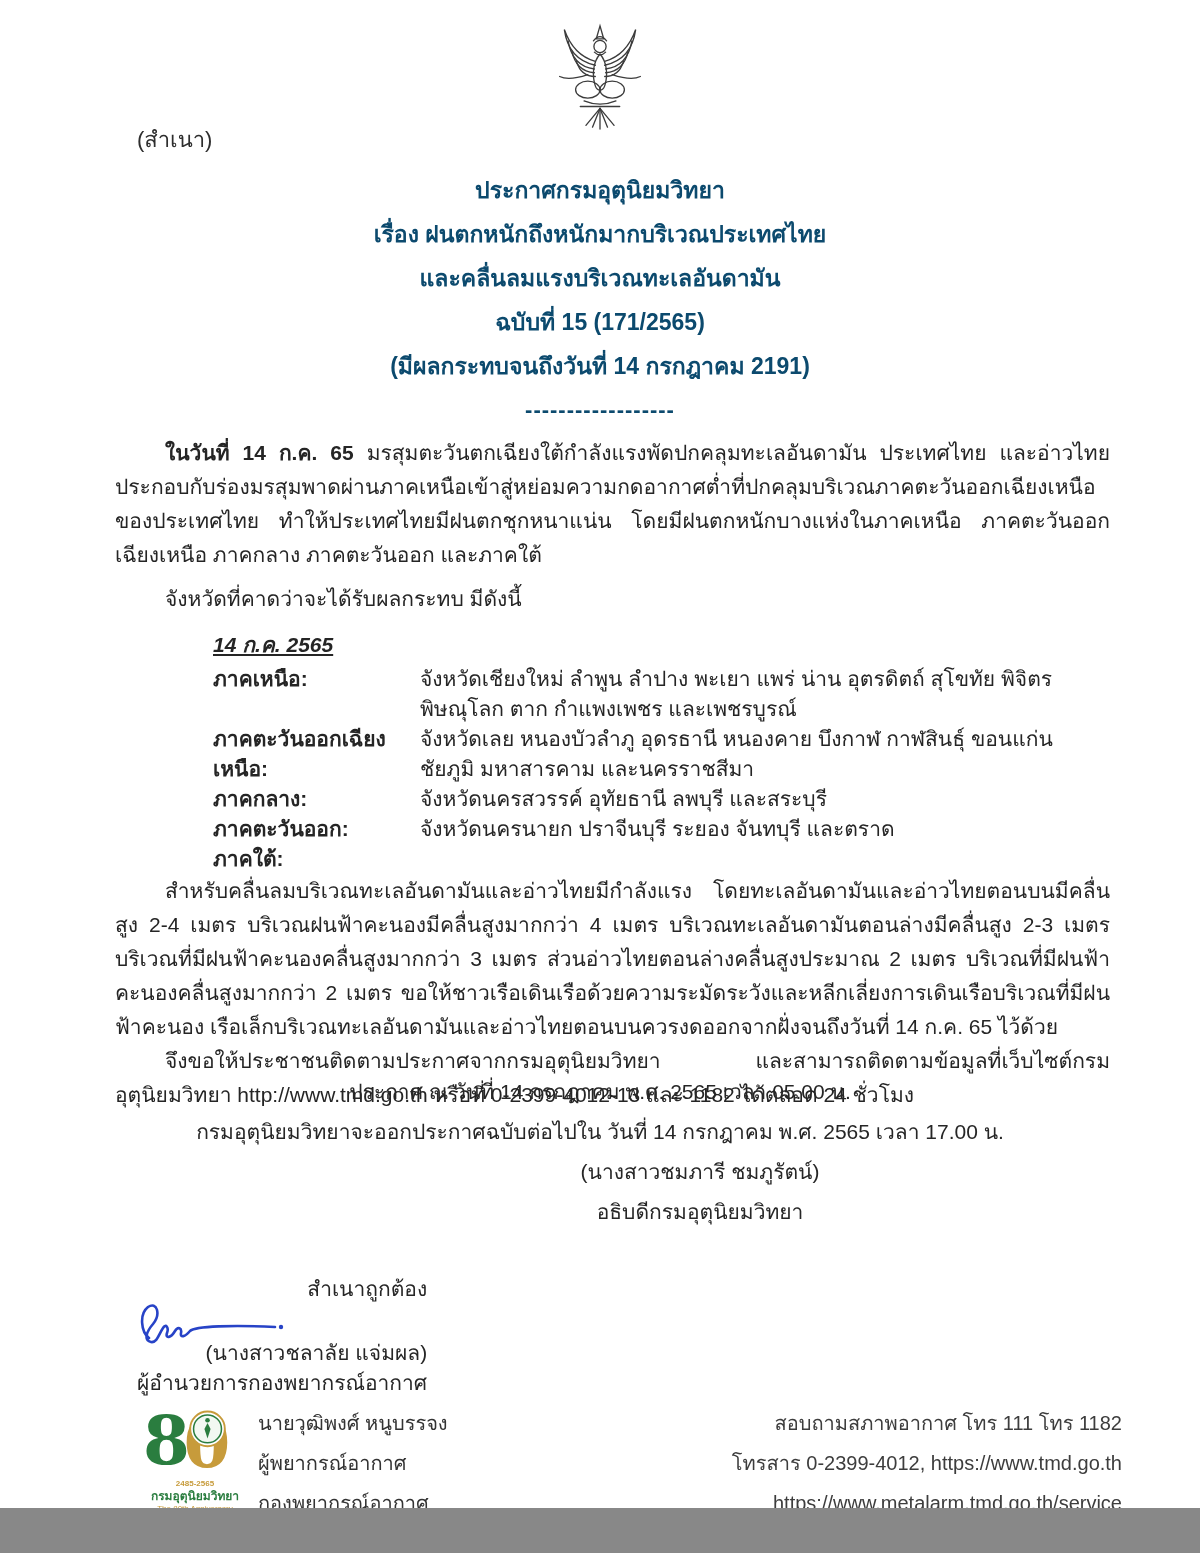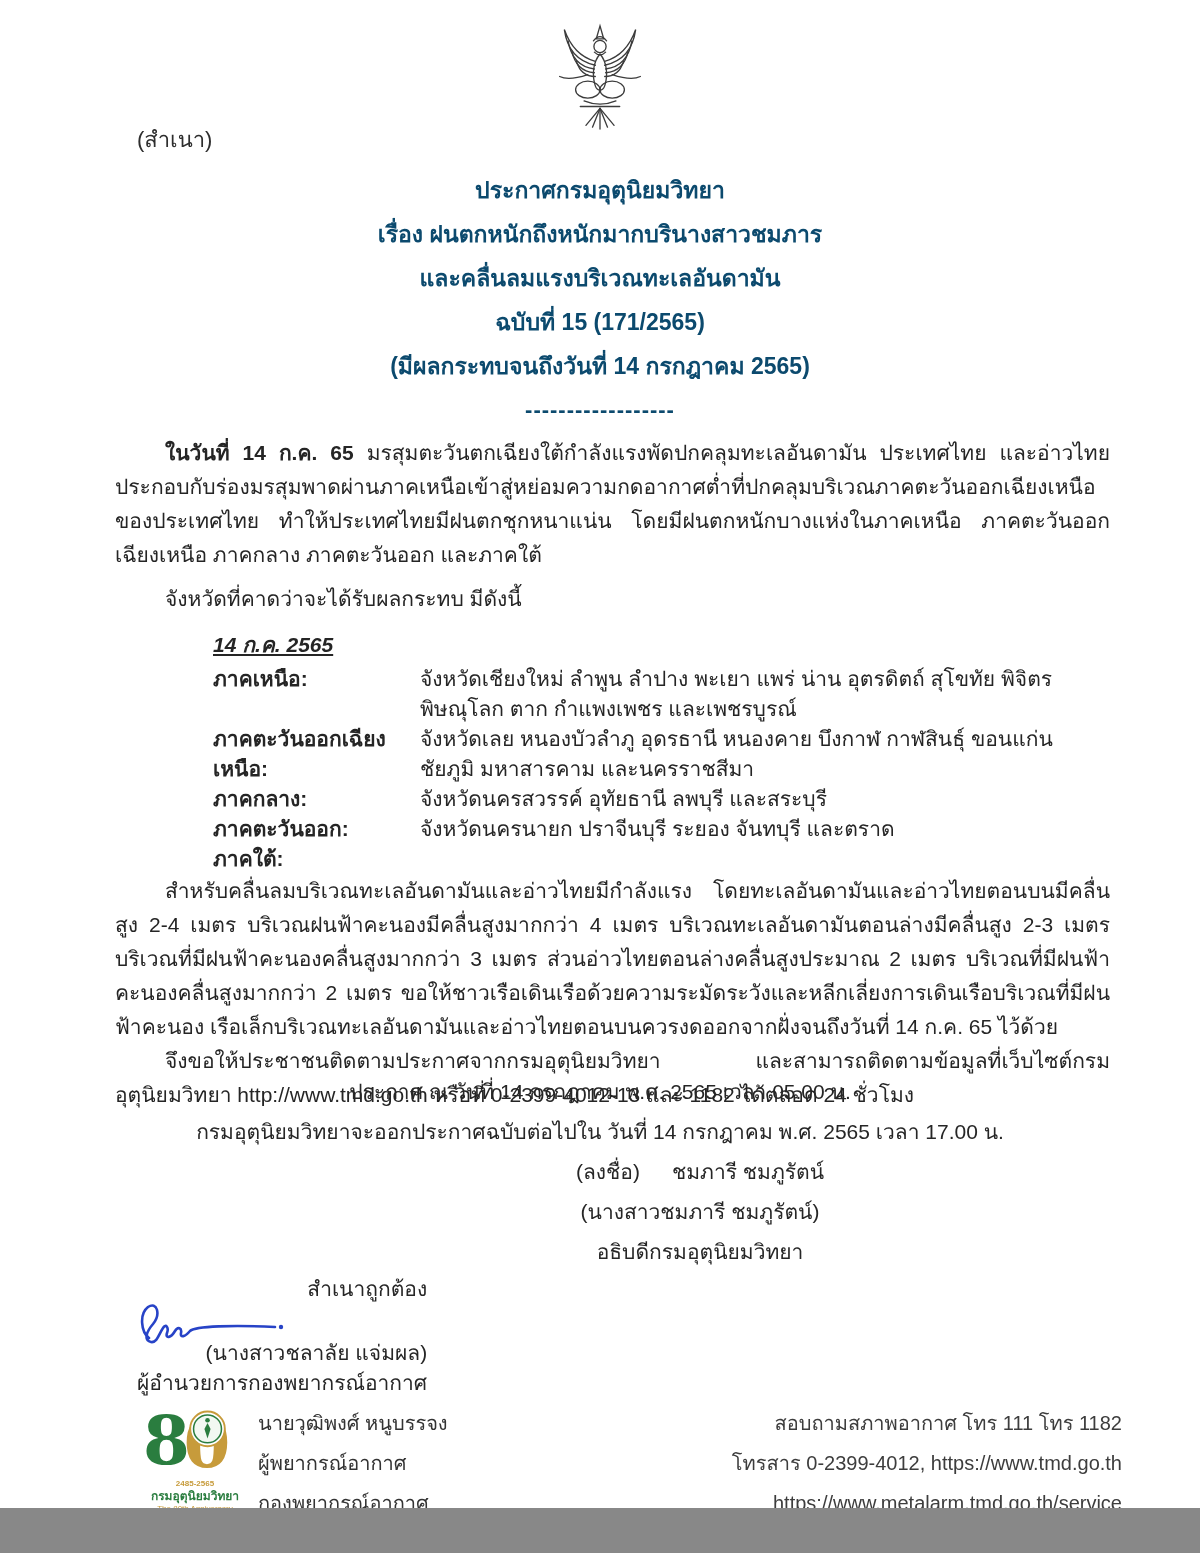--- a/index.html
+++ b/index.html
@@ -112,24 +112,24 @@
           <path d="M65 94 L57 114"></path>
           <path d="M65 94 L65 116"></path>
           <path d="M65 94 L73 114"></path>
           <path d="M65 94 L80 112"></path>
       </g>
     </svg>
   </div>
 
   <div class="title-block">
     <div>ประกาศกรมอุตุนิยมวิทยา</div>
-    <div>เรื่อง ฝนตกหนักถึงหนักมากบรินางสาวชมภาร</div>
+    <div>เรื่อง ฝนตกหนักถึงหนักมากบริเวณประเทศไทย</div>
     <div>และคลื่นลมแรงบริเวณทะเลอันดามัน</div>
     <div>ฉบับที่ 15 (171/2565)</div>
-    <div>(มีผลกระทบจนถึงวันที่ 14 กรกฎาคม 2565)</div>
+    <div>(มีผลกระทบจนถึงวันที่ 14 กรกฎาคม 2191)</div>
     <div class="divider-line">------------------</div>
   </div>
 
   <div class="content">
     <p class="para"><b>ในวันที่ 14 ก.ค. 65</b><span> มรสุมตะวันตกเฉียงใต้กำลังแรงพัดปกคลุมทะเลอันดามัน ประเทศไทย และอ่าวไทย ประกอบกับร่องมรสุมพาดผ่านภาคเหนือเข้าสู่หย่อมความกดอากาศต่ำที่ปกคลุมบริเวณภาคตะวันออกเฉียงเหนือของประเทศไทย ทำให้ประเทศไทยมีฝนตกชุกหนาแน่น โดยมีฝนตกหนักบางแห่งในภาคเหนือ ภาคตะวันออกเฉียงเหนือ ภาคกลาง ภาคตะวันออก และภาคใต้</span></p>
 
     <p class="impact-intro">จังหวัดที่คาดว่าจะได้รับผลกระทบ มีดังนี้</p>
 
     <div class="impact-date">14 ก.ค. 2565</div>
 
@@ -158,23 +158,20 @@
     <p class="para para-waves">สำหรับคลื่นลมบริเวณทะเลอันดามันและอ่าวไทยมีกำลังแรง โดยทะเลอันดามันและอ่าวไทยตอนบนมีคลื่นสูง 2-4 เมตร บริเวณฝนฟ้าคะนองมีคลื่นสูงมากกว่า 4 เมตร บริเวณทะเลอันดามันตอนล่างมีคลื่นสูง 2-3 เมตร บริเวณที่มีฝนฟ้าคะนองคลื่นสูงมากกว่า 3 เมตร ส่วนอ่าวไทยตอนล่างคลื่นสูงประมาณ 2 เมตร บริเวณที่มีฝนฟ้าคะนองคลื่นสูงมากกว่า 2 เมตร ขอให้ชาวเรือเดินเรือด้วยความระมัดระวังและหลีกเลี่ยงการเดินเรือบริเวณที่มีฝนฟ้าคะนอง เรือเล็กบริเวณทะเลอันดามันและอ่าวไทยตอนบนควรงดออกจากฝั่งจนถึงวันที่ 14 ก.ค. 65 ไว้ด้วย</p>
     <p class="para">จึงขอให้ประชาชนติดตามประกาศจากกรมอุตุนิยมวิทยา และสามารถติดตามข้อมูลที่เว็บไซต์กรมอุตุนิยมวิทยา http://www.tmd.go.th หรือที่ 0-2399-4012-13 และ 1182 ได้ตลอด 24 ชั่วโมง</p>
   </div>
 
   <div class="issued-block">
     <div>ประกาศ ณ วันที่ 14 กรกฎาคม พ.ศ. 2565 เวลา 05.00 น.</div>
     <div>กรมอุตุนิยมวิทยาจะออกประกาศฉบับต่อไปใน วันที่ 14 กรกฎาคม พ.ศ. 2565 เวลา 17.00 น.</div>
   </div>
 
   <div class="sign-block">
-    <div class="sign-row">
-      <span class="sign-label">(ลงชื่อ)</span><span>ชมภารี ชมภูรัตน์</span>
-    </div>
     <div>(นางสาวชมภารี ชมภูรัตน์)</div>
     <div>อธิบดีกรมอุตุนิยมวิทยา</div>
   </div>
 
   <div class="cert-block">
     <div>สำเนาถูกต้อง</div>
     <svg class="cert-sig" width="170" height="52" viewBox="0 0 170 52" aria-hidden="true">
       <g fill="none" stroke="#2743c7" stroke-width="2.6" stroke-linecap="round">
         <path d="M16 40 C8 34 6 16 15 9 C24 3 28 16 20 26 C14 33 10 42 18 44 C24 45 26 36 30 30 C33 25 36 30 34 35 C32 41 38 40 42 33 C45 28 49 30 48 35 C47 40 52 39 57 33 C62 28 100 27 142 29"></path>
       </g>

